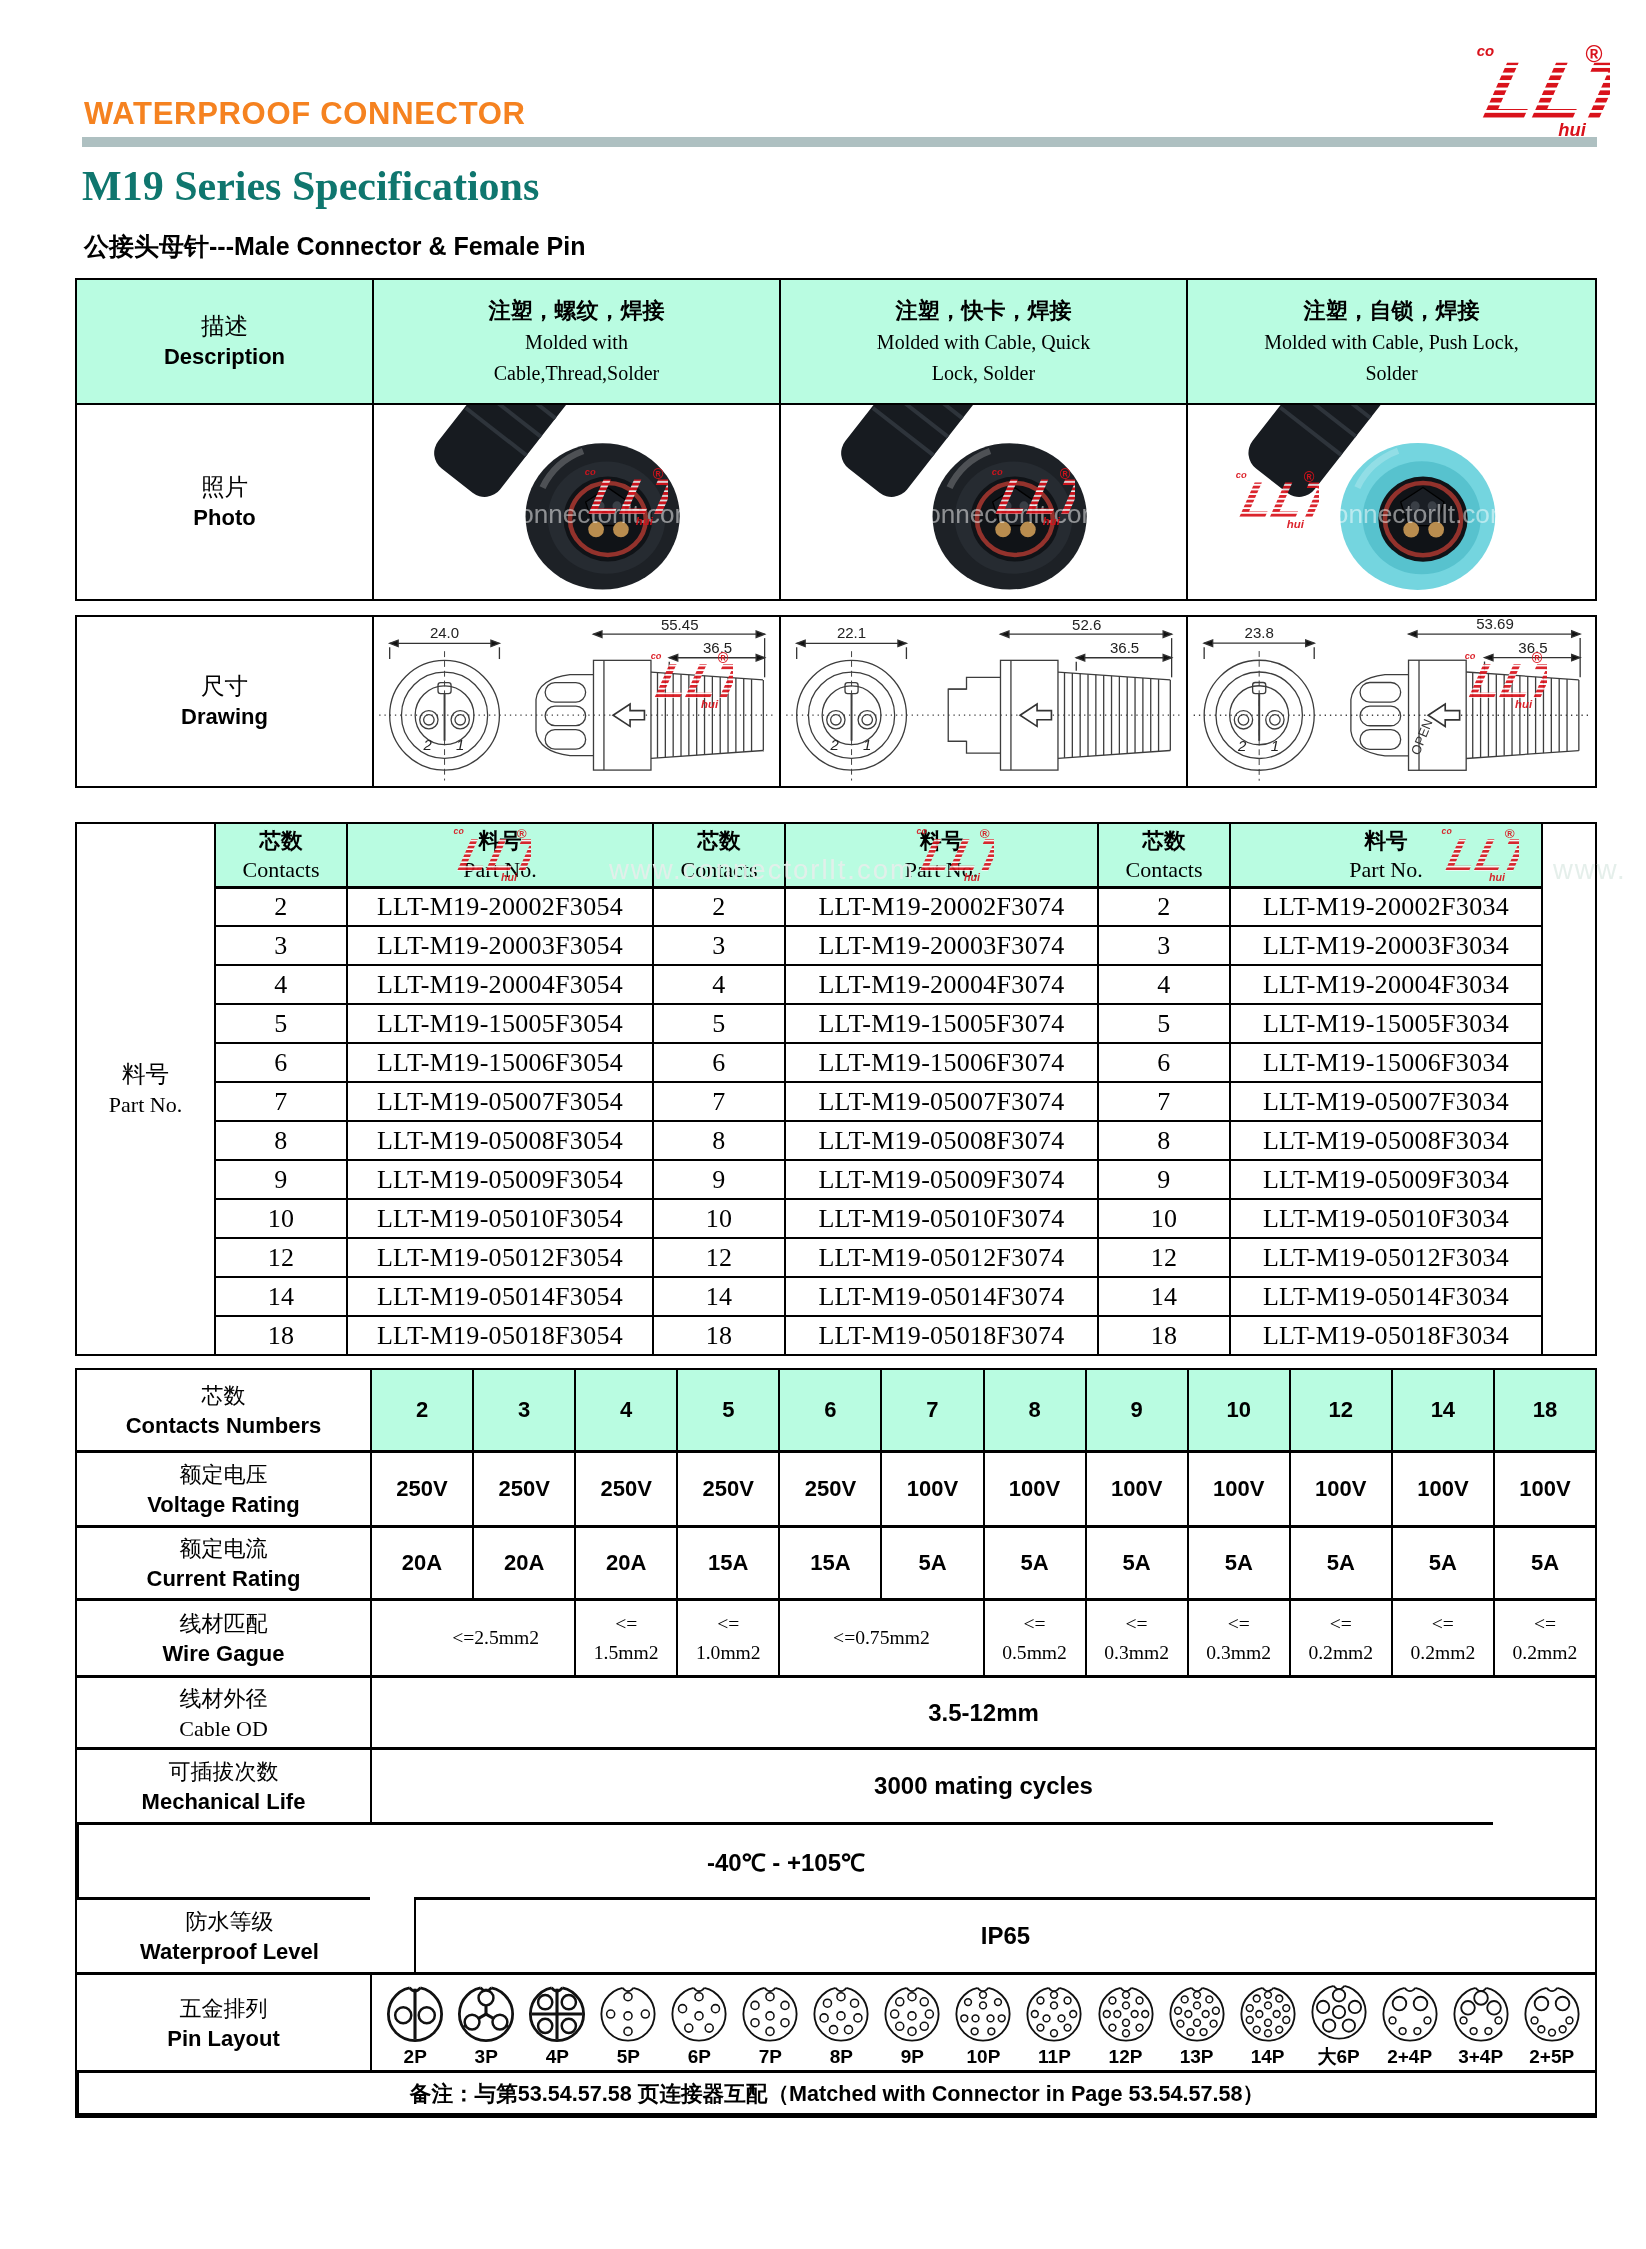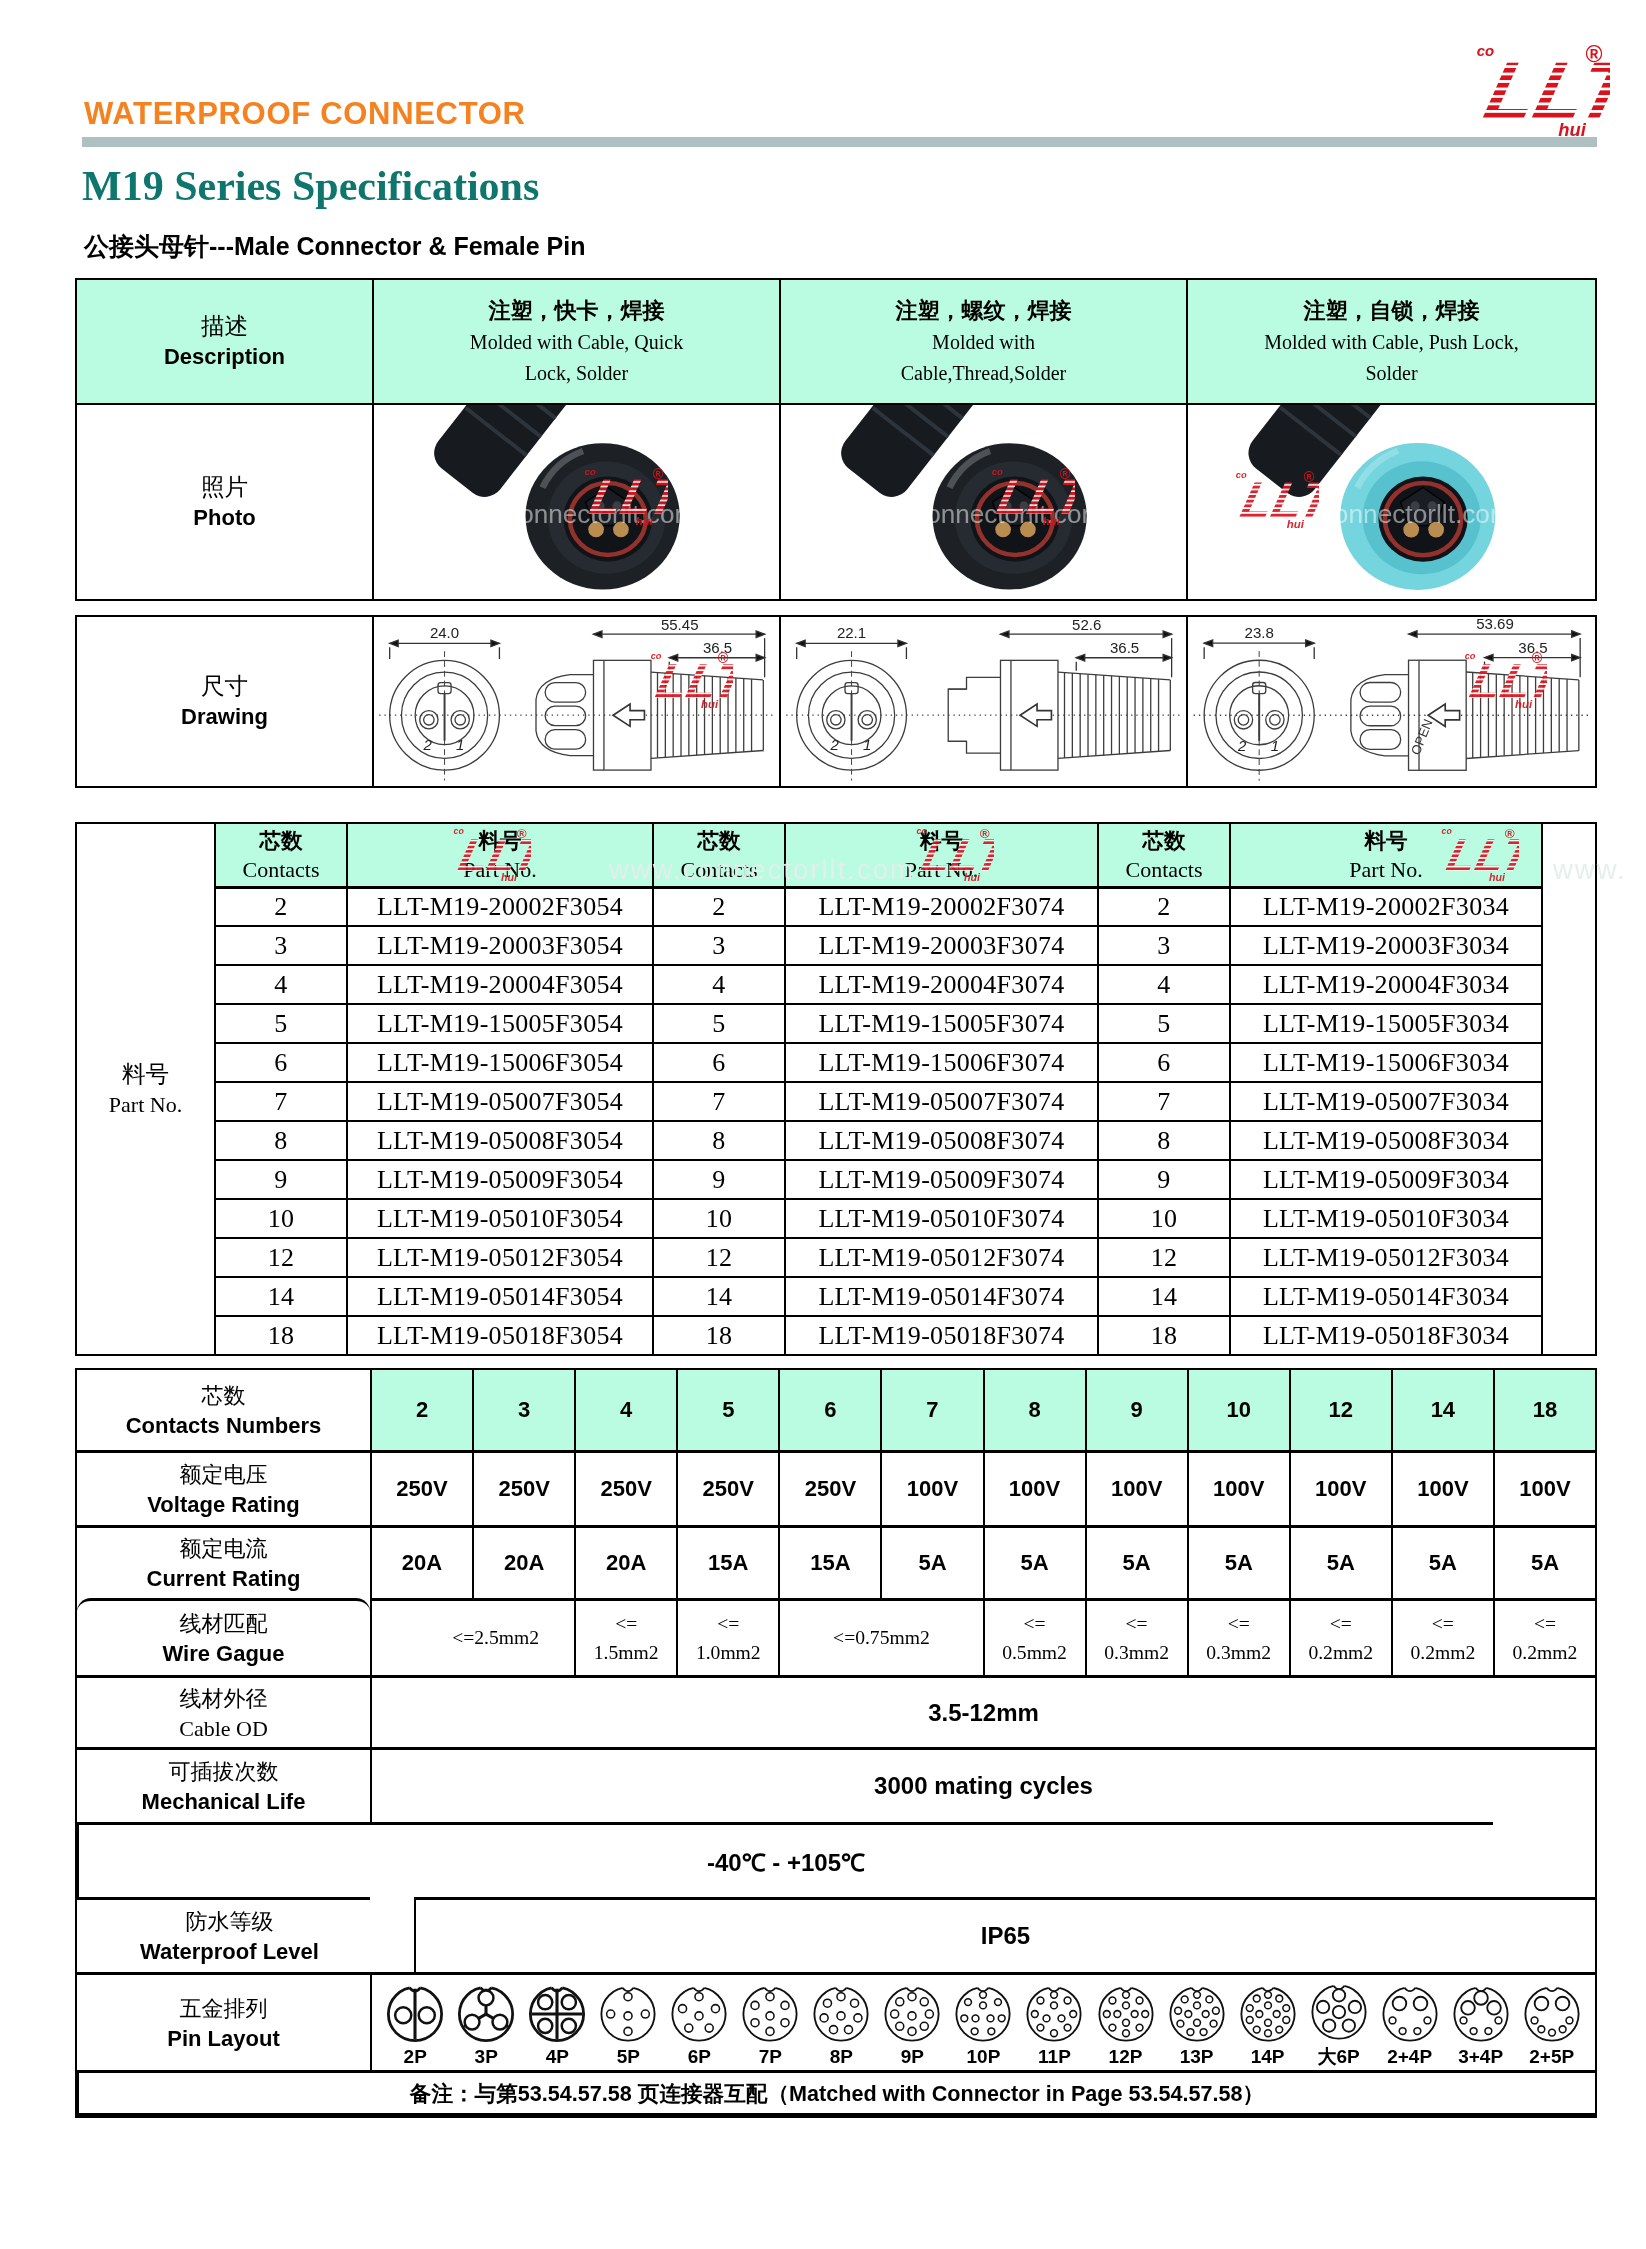--- a/index.html
+++ b/index.html
@@ -97,28 +97,28 @@
 
   <div class="doc-title">M19 Series Specifications</div>
   <div class="doc-subtitle">公接头母针---Male Connector &amp; Female Pin</div>
 
   <div class="tbl tbl-overview">
     <div class="cell c0 r0 green">
       <div class="zh">描述</div>
       <div class="en">Description</div>
     </div>
     <div class="cell r0 green">
+      <div class="zh-b">注塑，螺纹，焊接</div>
+      <div class="en-serif">Molded with</div>
+      <div class="en-serif">Cable,Thread,Solder</div>
+    </div>
+    <div class="cell r0 green">
       <div class="zh-b">注塑，快卡，焊接</div>
       <div class="en-serif">Molded with Cable, Quick</div>
       <div class="en-serif">Lock, Solder</div>
-    </div>
-    <div class="cell r0 green">
-      <div class="zh-b">注塑，螺纹，焊接</div>
-      <div class="en-serif">Molded with</div>
-      <div class="en-serif">Cable,Thread,Solder</div>
     </div>
     <div class="cell r0 green">
       <div class="zh-b">注塑，自锁，焊接</div>
       <div class="en-serif">Molded with Cable, Push Lock,</div>
       <div class="en-serif">Solder</div>
     </div>
     <div class="cell c0">
       <div class="zh">照片</div>
       <div class="en">Photo</div>
     </div>
@@ -655,21 +655,21 @@
       <div class="sc spec-val" style="grid-row: 3;">20A</div>
       <div class="sc spec-val" style="grid-row: 3;">15A</div>
       <div class="sc spec-val" style="grid-row: 3;">15A</div>
       <div class="sc spec-val" style="grid-row: 3;">5A</div>
       <div class="sc spec-val" style="grid-row: 3;">5A</div>
       <div class="sc spec-val" style="grid-row: 3;">5A</div>
       <div class="sc spec-val" style="grid-row: 3;">5A</div>
       <div class="sc spec-val" style="grid-row: 3;">5A</div>
       <div class="sc spec-val" style="grid-row: 3;">5A</div>
       <div class="sc spec-val" style="grid-row: 3;">5A</div>
-      <div class="sc c0" style="grid-row: 4; border-radius: 14px;">
+      <div class="sc c0" style="grid-row: 4;">
         <div class="spec-label-zh">线材匹配</div>
         <div class="spec-label-en">Wire Gague</div>
       </div>
       <div class="sc wire" style="grid-area: 4 / span 2; padding-left: 45px;">
         <div>&lt;=2.5mm2</div>
       </div>
       <div class="sc wire" style="grid-area: 4 / span 1;">
         <div>&lt;=</div>
         <div>1.5mm2</div>
       </div>

